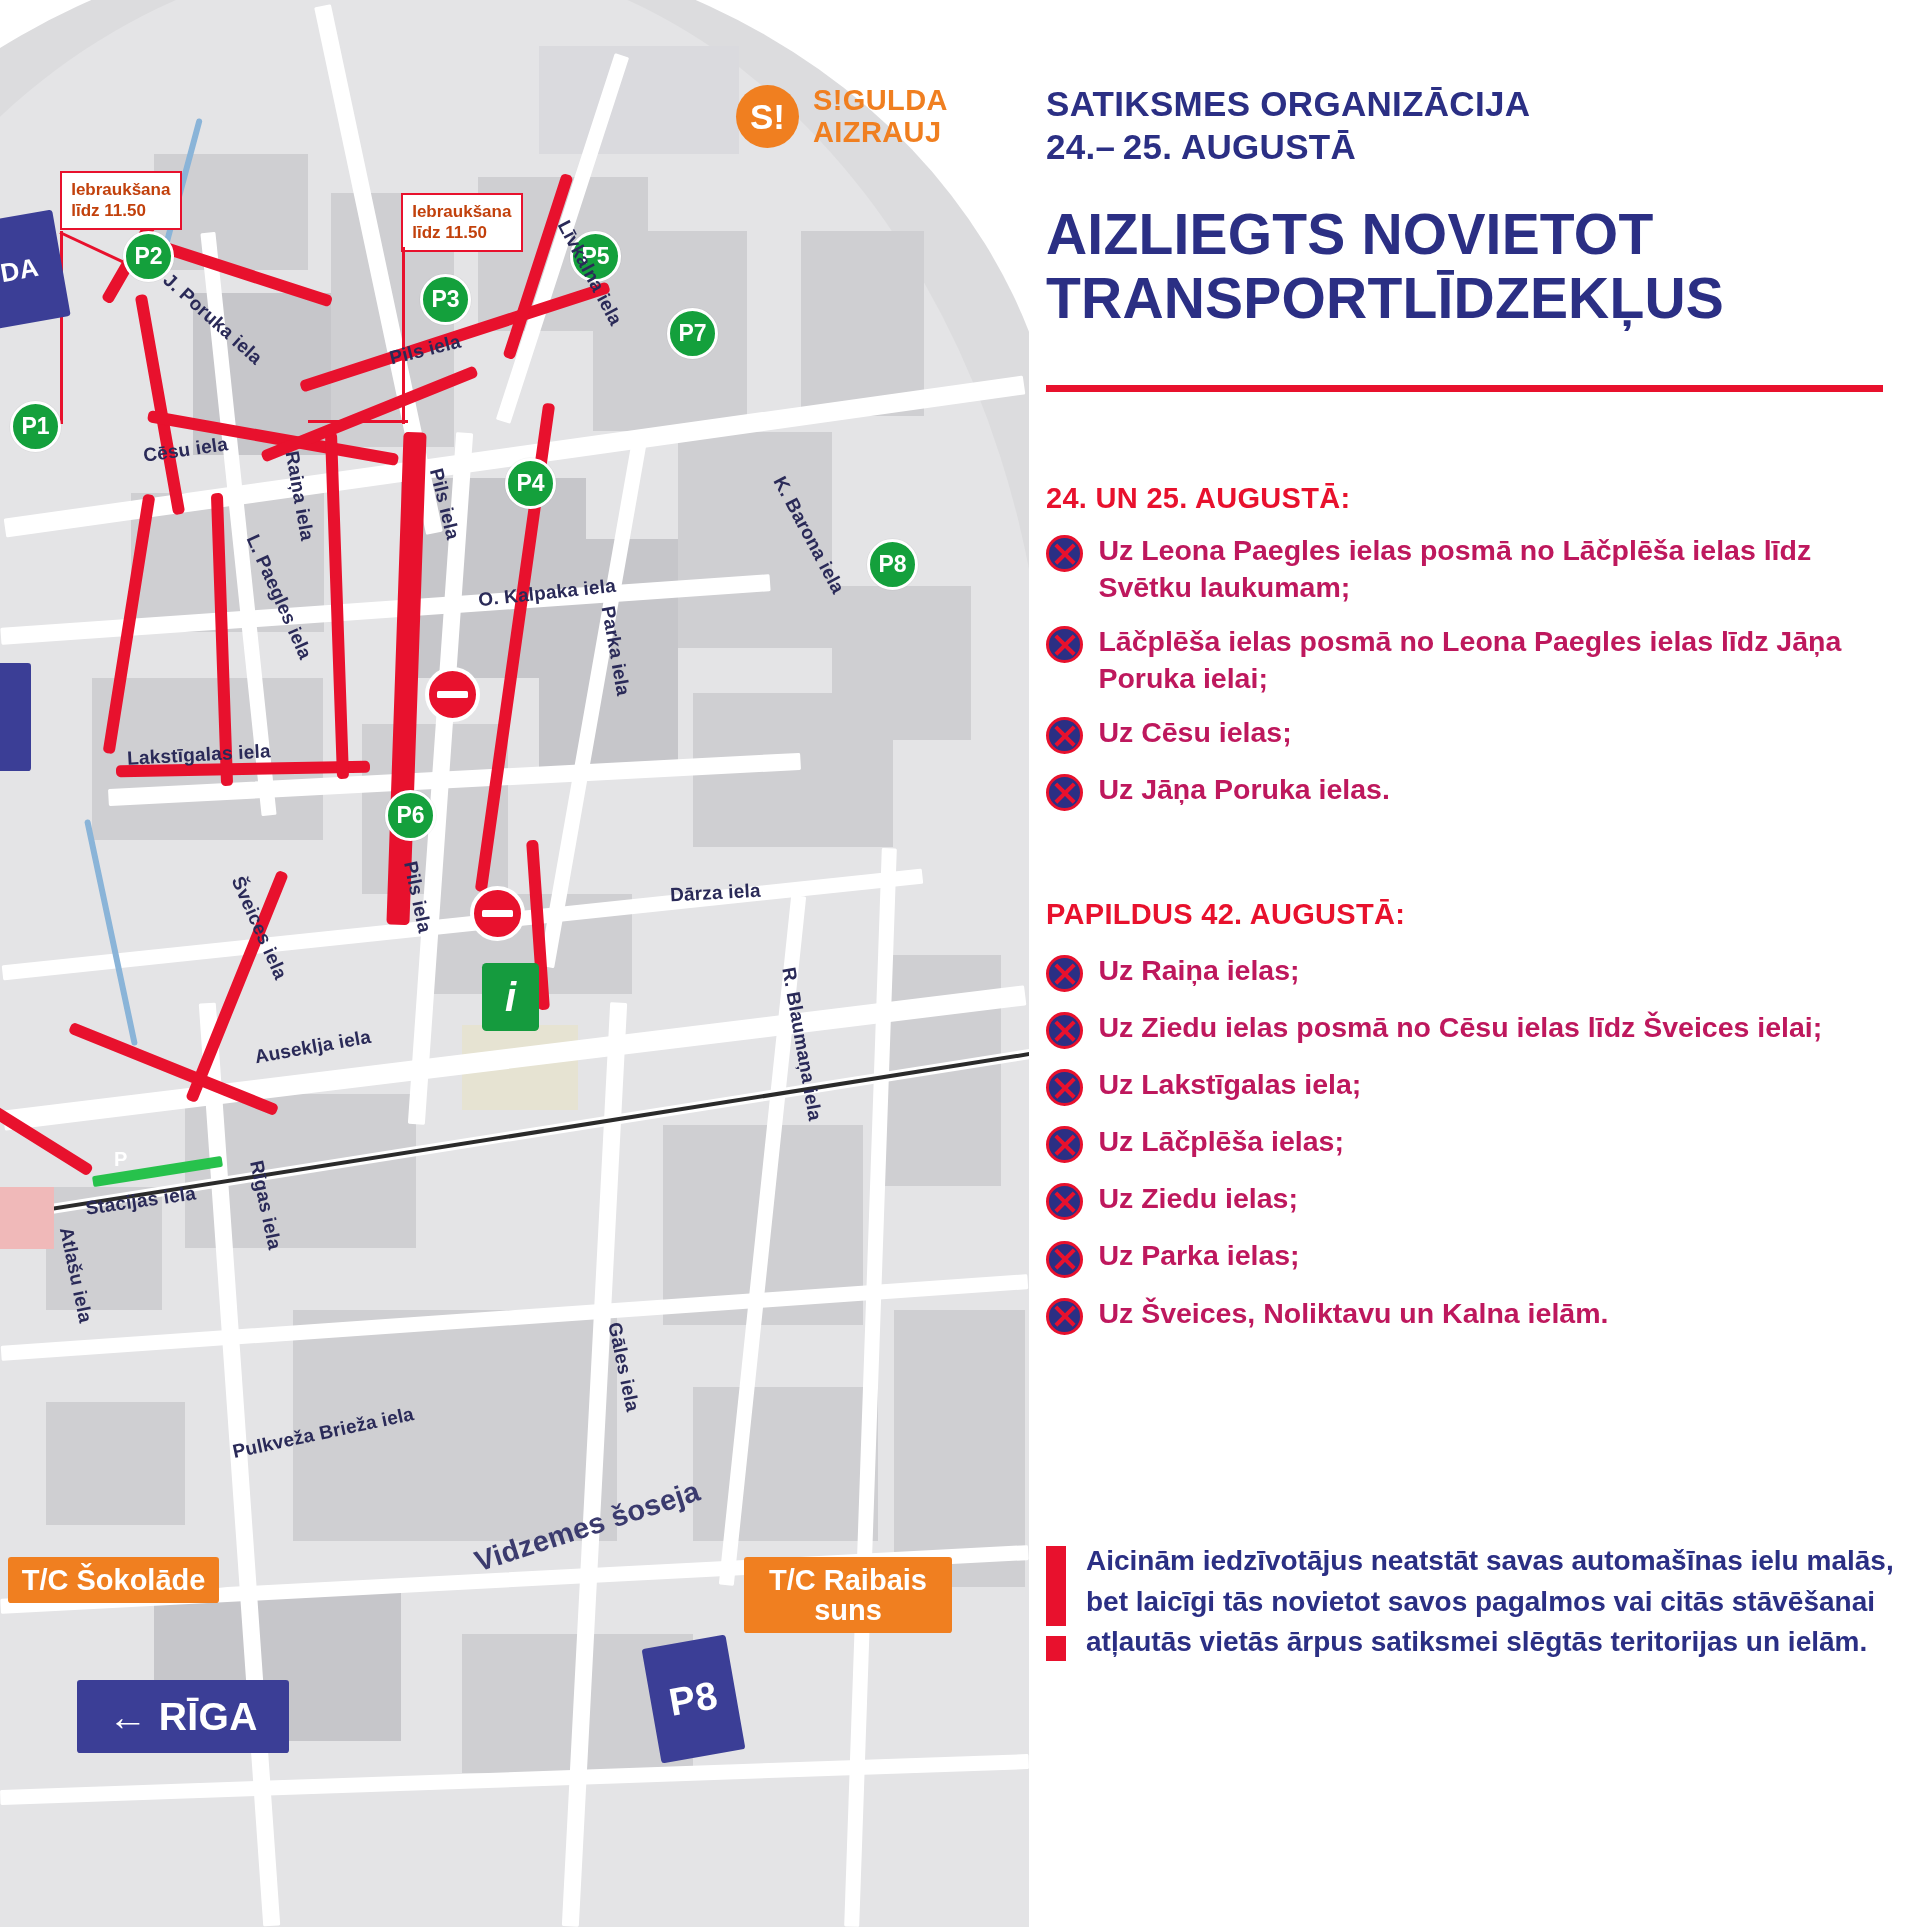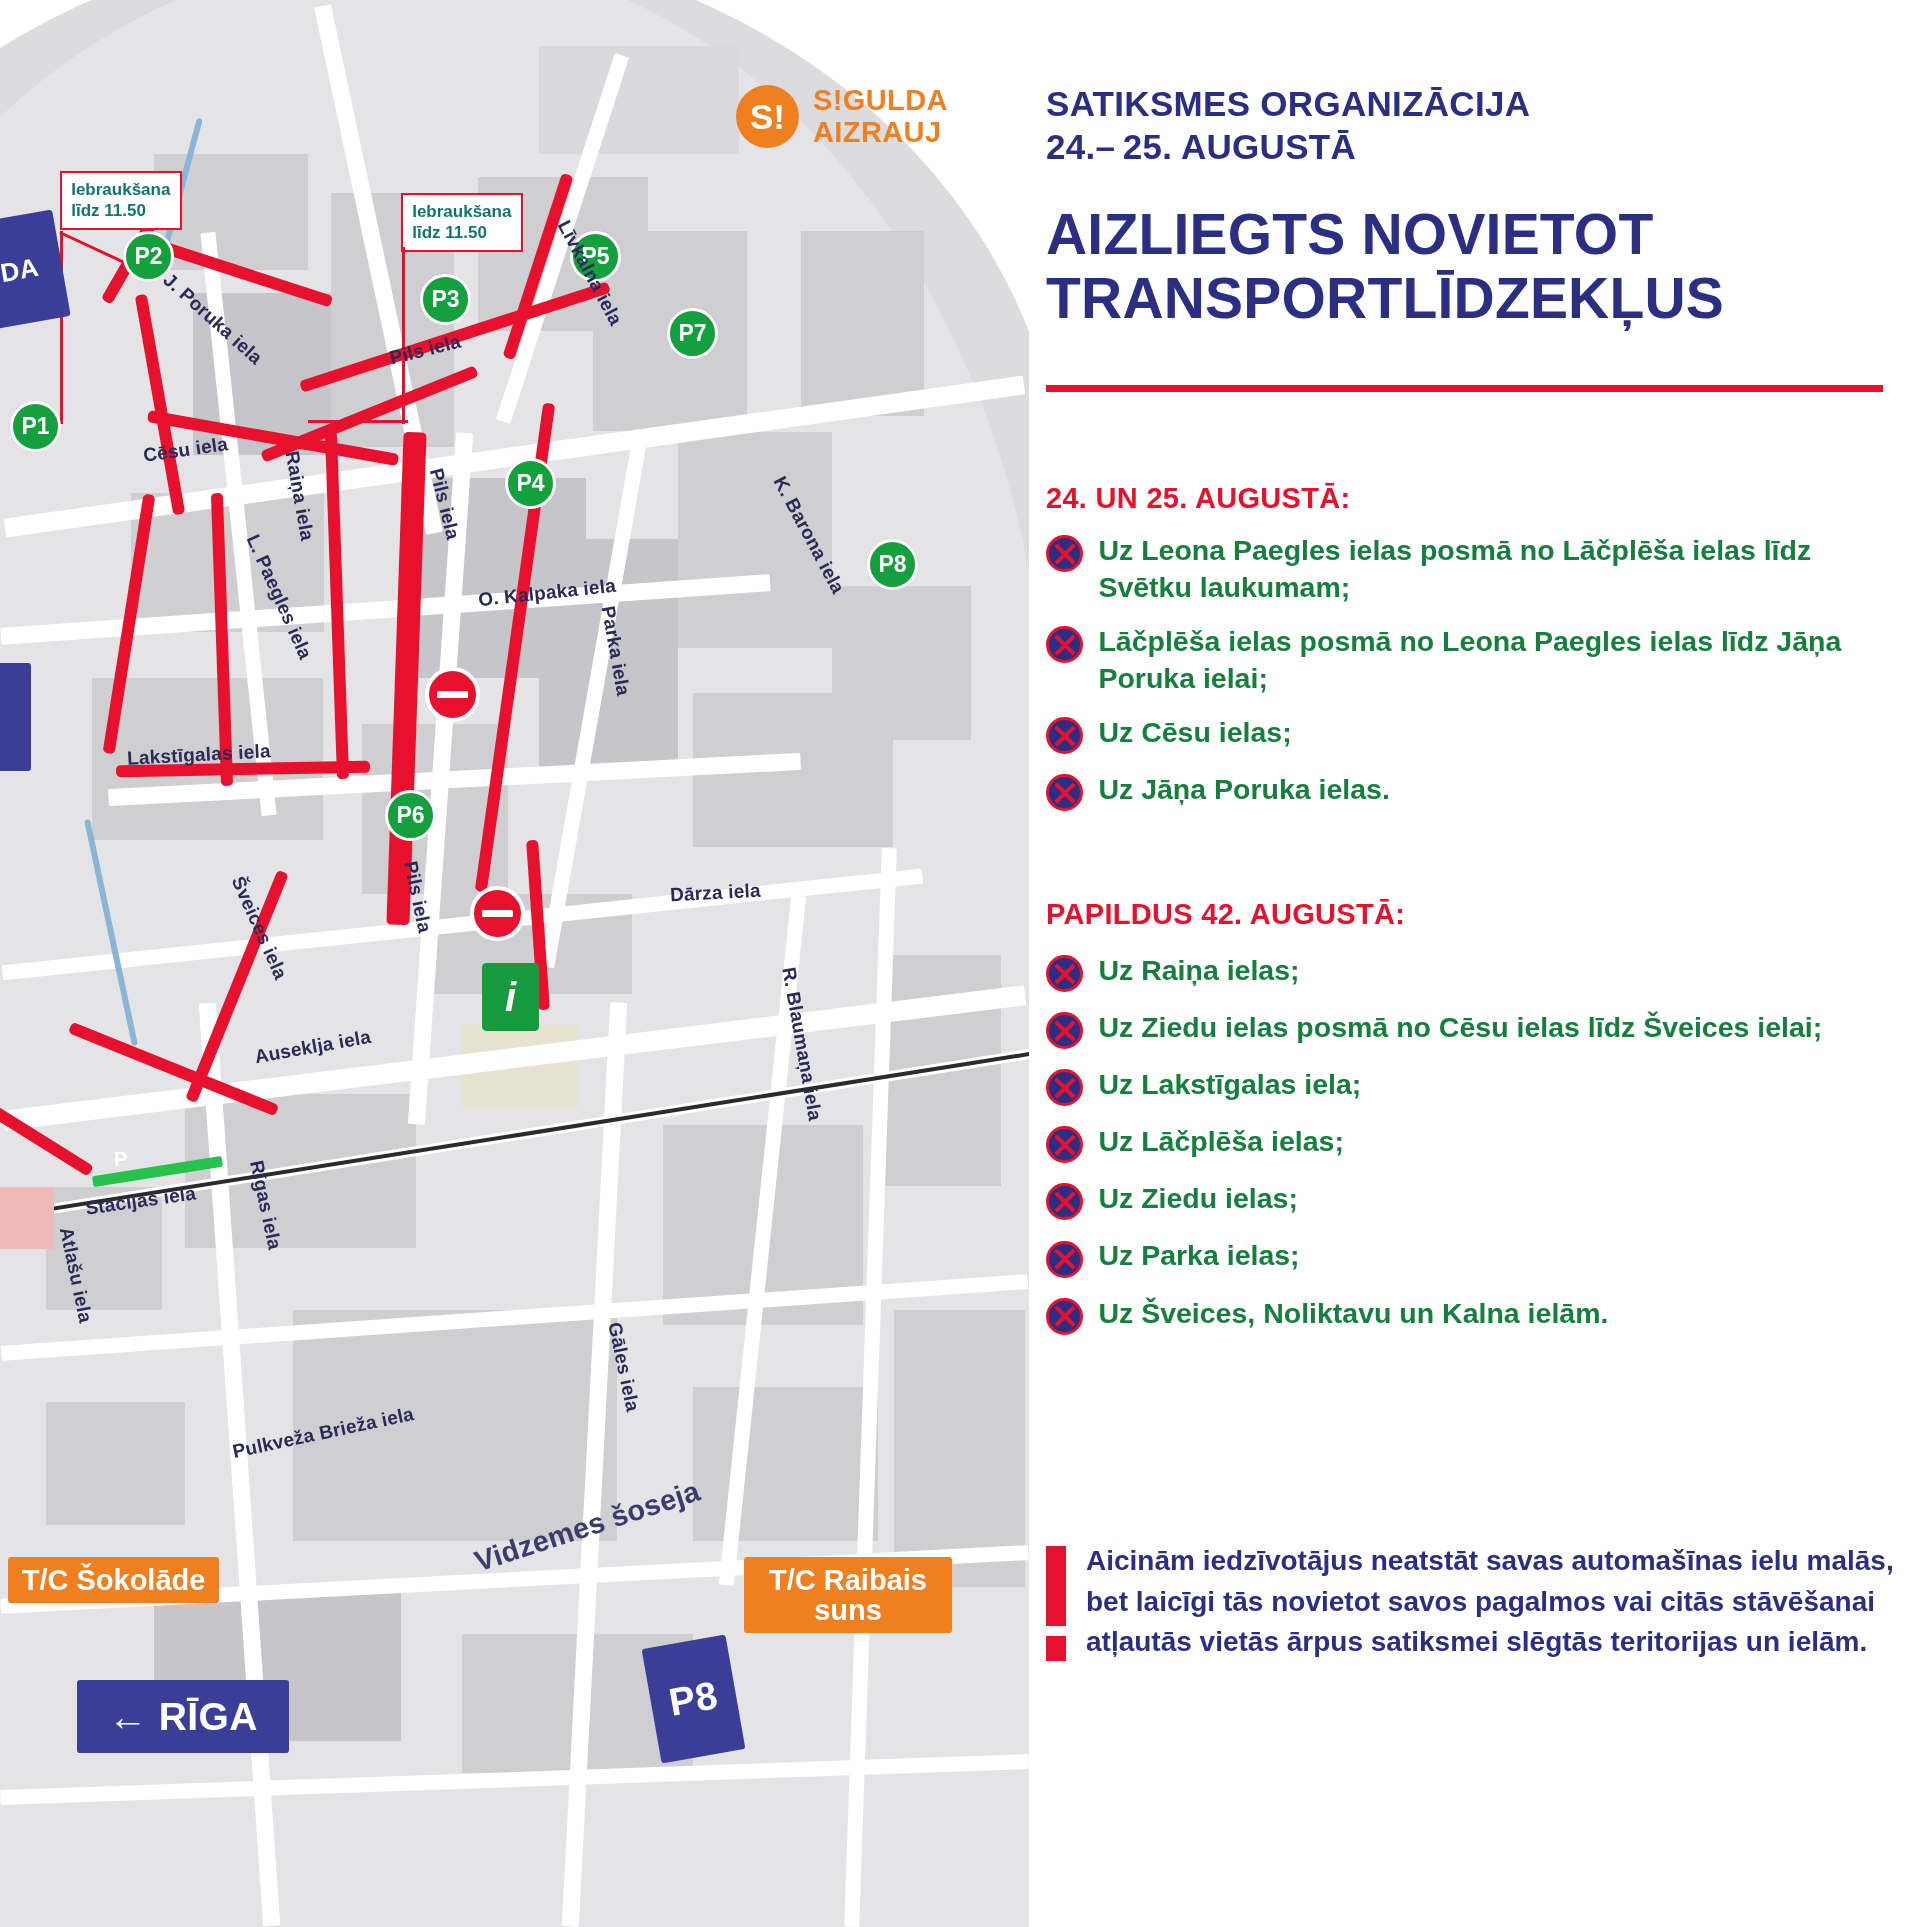--- a/index.html
+++ b/index.html
@@ -80,21 +80,21 @@
     font-size:40px; font-weight:700; font-style:italic;
   }
   .noentry {
     position:absolute; width:55px; height:55px; border-radius:50%;
     background:#e8112d; border:4.6px solid #ffffff; display:flex; align-items:center; justify-content:center;
   }
   .noentry i { display:block; width:31px; height:7px; background:#ffffff; border-radius:1.5px; }
 
   .callout {
     position:absolute; border:2.3px solid #e8112d; background:#ffffff;
-    color:#0f766e; font-weight:700; font-size:17px; padding:6.2px 9.2px; line-height:1.25;
+    color:#c2410c; font-weight:700; font-size:17px; padding:6.2px 9.2px; line-height:1.25;
     white-space:nowrap;
   }
   .calloutline { position:absolute; background:#e8112d; }
 
   .greenstrip { position:absolute; background:#27c24c; height:10.8px; border-radius:2.3px; }
 
   
   .right {
     position:absolute; left:1029px; top:0; width:898px; height:1927px;
     background:#ffffff; padding:0;
@@ -126,21 +126,21 @@
   .noparkico {
     flex:0 0 auto; width:37px; height:37px; border-radius:50%;
     background:#2b2f84; border:3.1px solid #e8112d; position:relative; margin-top:3.1px;
   }
   .noparkico::before, .noparkico::after {
     content:""; position:absolute; left:50%; top:50%; width:26px; height:3.9px;
     background:#e8112d; transform-origin:center;
   }
   .noparkico::before { transform:translate(-50%,-50%) rotate(45deg); }
   .noparkico::after  { transform:translate(-50%,-50%) rotate(-45deg); }
-  .litext { color:#15803d; font-weight:700; font-size:28.5px; line-height:1.3; }
+  .litext { color:#be185d; font-weight:700; font-size:28.5px; line-height:1.3; }
 
   .footnote {
     position:absolute; left:17px; top:1541px; width:848px; display:flex; gap:20px;
   }
   .fn-bars { flex:0 0 auto; width:20px; padding-top:4.6px; }
   .fn-bar1 { width:20px; height:80px; background:#e8112d; margin-bottom:10.8px; }
   .fn-bar2 { width:20px; height:25px; background:#e8112d; }
   .fn-text { color:#2b2f84; font-weight:700; font-size:28px; line-height:1.45; }
 </style>
 </head>

